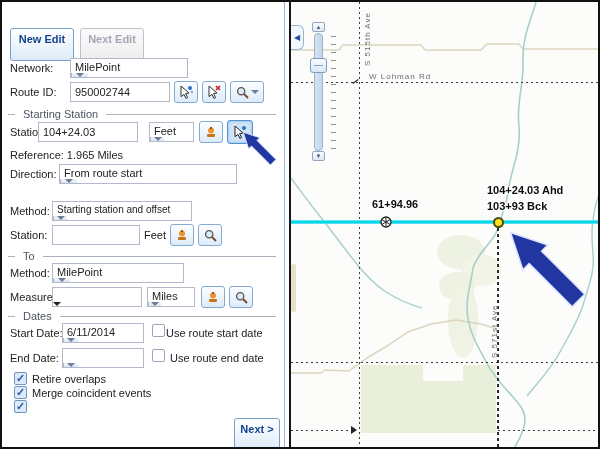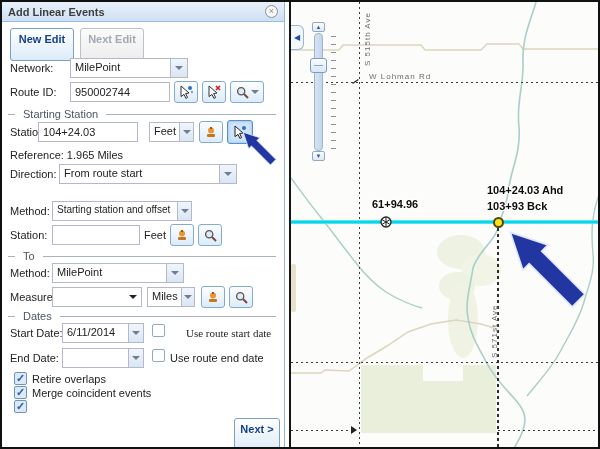--- a/index.html
+++ b/index.html
@@ -17,21 +17,21 @@
     color:#8d8d8d; font-size:9px; line-height:11px; text-align:center; cursor:pointer; background:#f7f7f7; }
 
   .btn { position:absolute; height:33px; border:1px solid #79a0c9; border-radius:3px;
     background:linear-gradient(180deg,#ffffff,#dcebf8); color:#15428b; font-weight:bold;
     font-size:11px; text-align:center; line-height:20px; cursor:pointer; }
   .btn.disabled { border-color:#bcc2cc; color:#a2a8b2; background:linear-gradient(180deg,#fbfbfb,#ededee); }
 
   .lbl { position:absolute; color:#222; white-space:nowrap; }
   .txtinput { position:absolute; height:20px; border:1px solid #b5b8c8; background:#fff; padding:0 4px;
     font-family:"Liberation Sans",sans-serif; font-size:11px; color:#222; }
-  .combo { position:absolute; height:20px; border:1px solid #b5b8c8; background:#fff; display:flex; }
+  .combo { position:absolute; height:20px; border:1px solid #b5b8c8; background:#fff; display:flex;flex-direction:column; }
   .combo .ctext { flex:1; padding:2px 4px; overflow:hidden; white-space:nowrap; }
   .combo .trig { width:17px; border-left:1px solid #b5b8c8; background:linear-gradient(180deg,#f0f5fb,#d9e6f4);
     display:flex; align-items:center; justify-content:center; }
   .caret { width:0; height:0; border-left:4px solid transparent; border-right:4px solid transparent; border-top:4px solid #6e7d93; }
   .caret.dark { border-top-color:#222; }
 
   .ibtn { position:absolute; width:24px; height:22px; border:1px solid #84aad2; border-radius:3px;
     background:linear-gradient(180deg,#fdfeff,#dcebfa); display:flex; align-items:center; justify-content:center; cursor:pointer; }
   .ibtn.pressed { background:#cfe4f9; border-color:#4e94d4; box-shadow:inset 0 0 3px rgba(40,100,170,.4); }
   .ibtn.wide { width:34px; gap:2px; }
@@ -77,24 +77,20 @@
   .annot-arrow { position:absolute; pointer-events:none; }
   svg.icon { display:block; }
 </style>
 </head>
 <body>
 
 <div id="stage">
 
   <div id="panel">
 
-    <div id="titlebar">
-      <span class="t">Add Linear Events</span>
-      <span class="close-btn">×</span>
-    </div>
 
     <div class="btn" style="left:8px; top:26px; width:64px;">New Edit</div>
     <div class="btn disabled" style="left:78px; top:26px; width:64px;">Next Edit</div>
 
     <span class="lbl" style="left:8px; top:60px;">Network:</span>
     <div class="combo" style="left:68px; top:56px; width:118px;">
       <span class="ctext">MilePoint</span>
       <span class="trig">
           <span class="caret"></span>
         </span>
@@ -235,21 +231,21 @@
     </div>
 
     <span class="lbl" style="left:8px; top:325px;">Start Date:</span>
     <div class="combo" style="left:60px; top:321px; width:82px;">
       <span class="ctext">6/11/2014</span>
       <span class="trig" style="width:15px;">
           <span class="caret"></span>
         </span>
     </div>
     <span class="cb" style="left:150px; top:322px;"></span>
-    <span class="lbl" style="left:184px; top:325px;font-family:Liberation Serif, serif;">Use route start date</span>
+    <span class="lbl" style="left:164px; top:325px;">Use route start date</span>
 
     <span class="lbl" style="left:8px; top:350px;">End Date:</span>
     <div class="combo" style="left:60px; top:346px; width:82px;">
       <span class="ctext"></span>
       <span class="trig" style="width:15px;">
           <span class="caret"></span>
         </span>
     </div>
     <span class="cb" style="left:150px; top:347px;"></span>
     <span class="lbl" style="left:168px; top:350px;">Use route end date</span>

